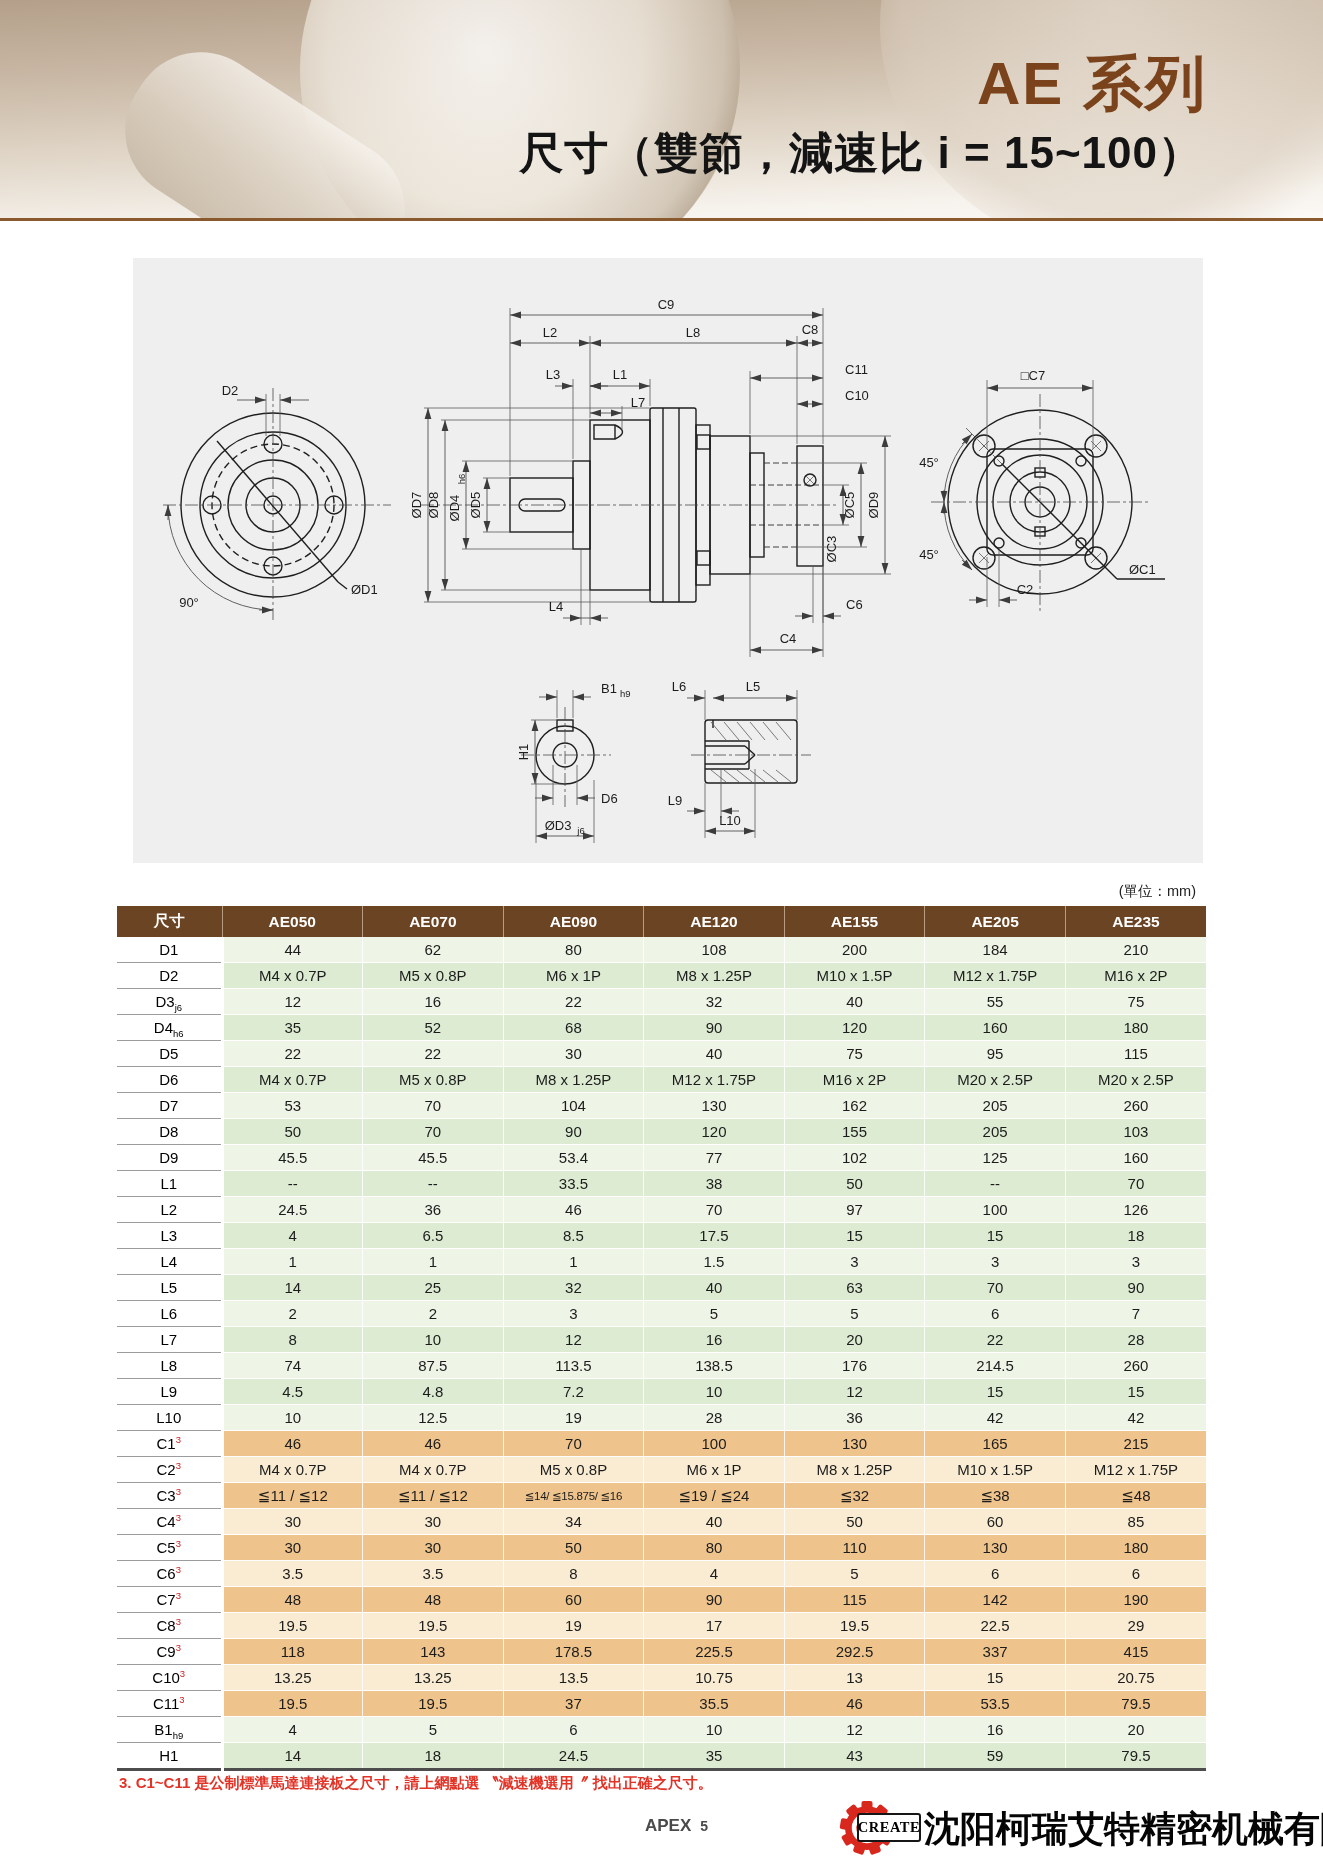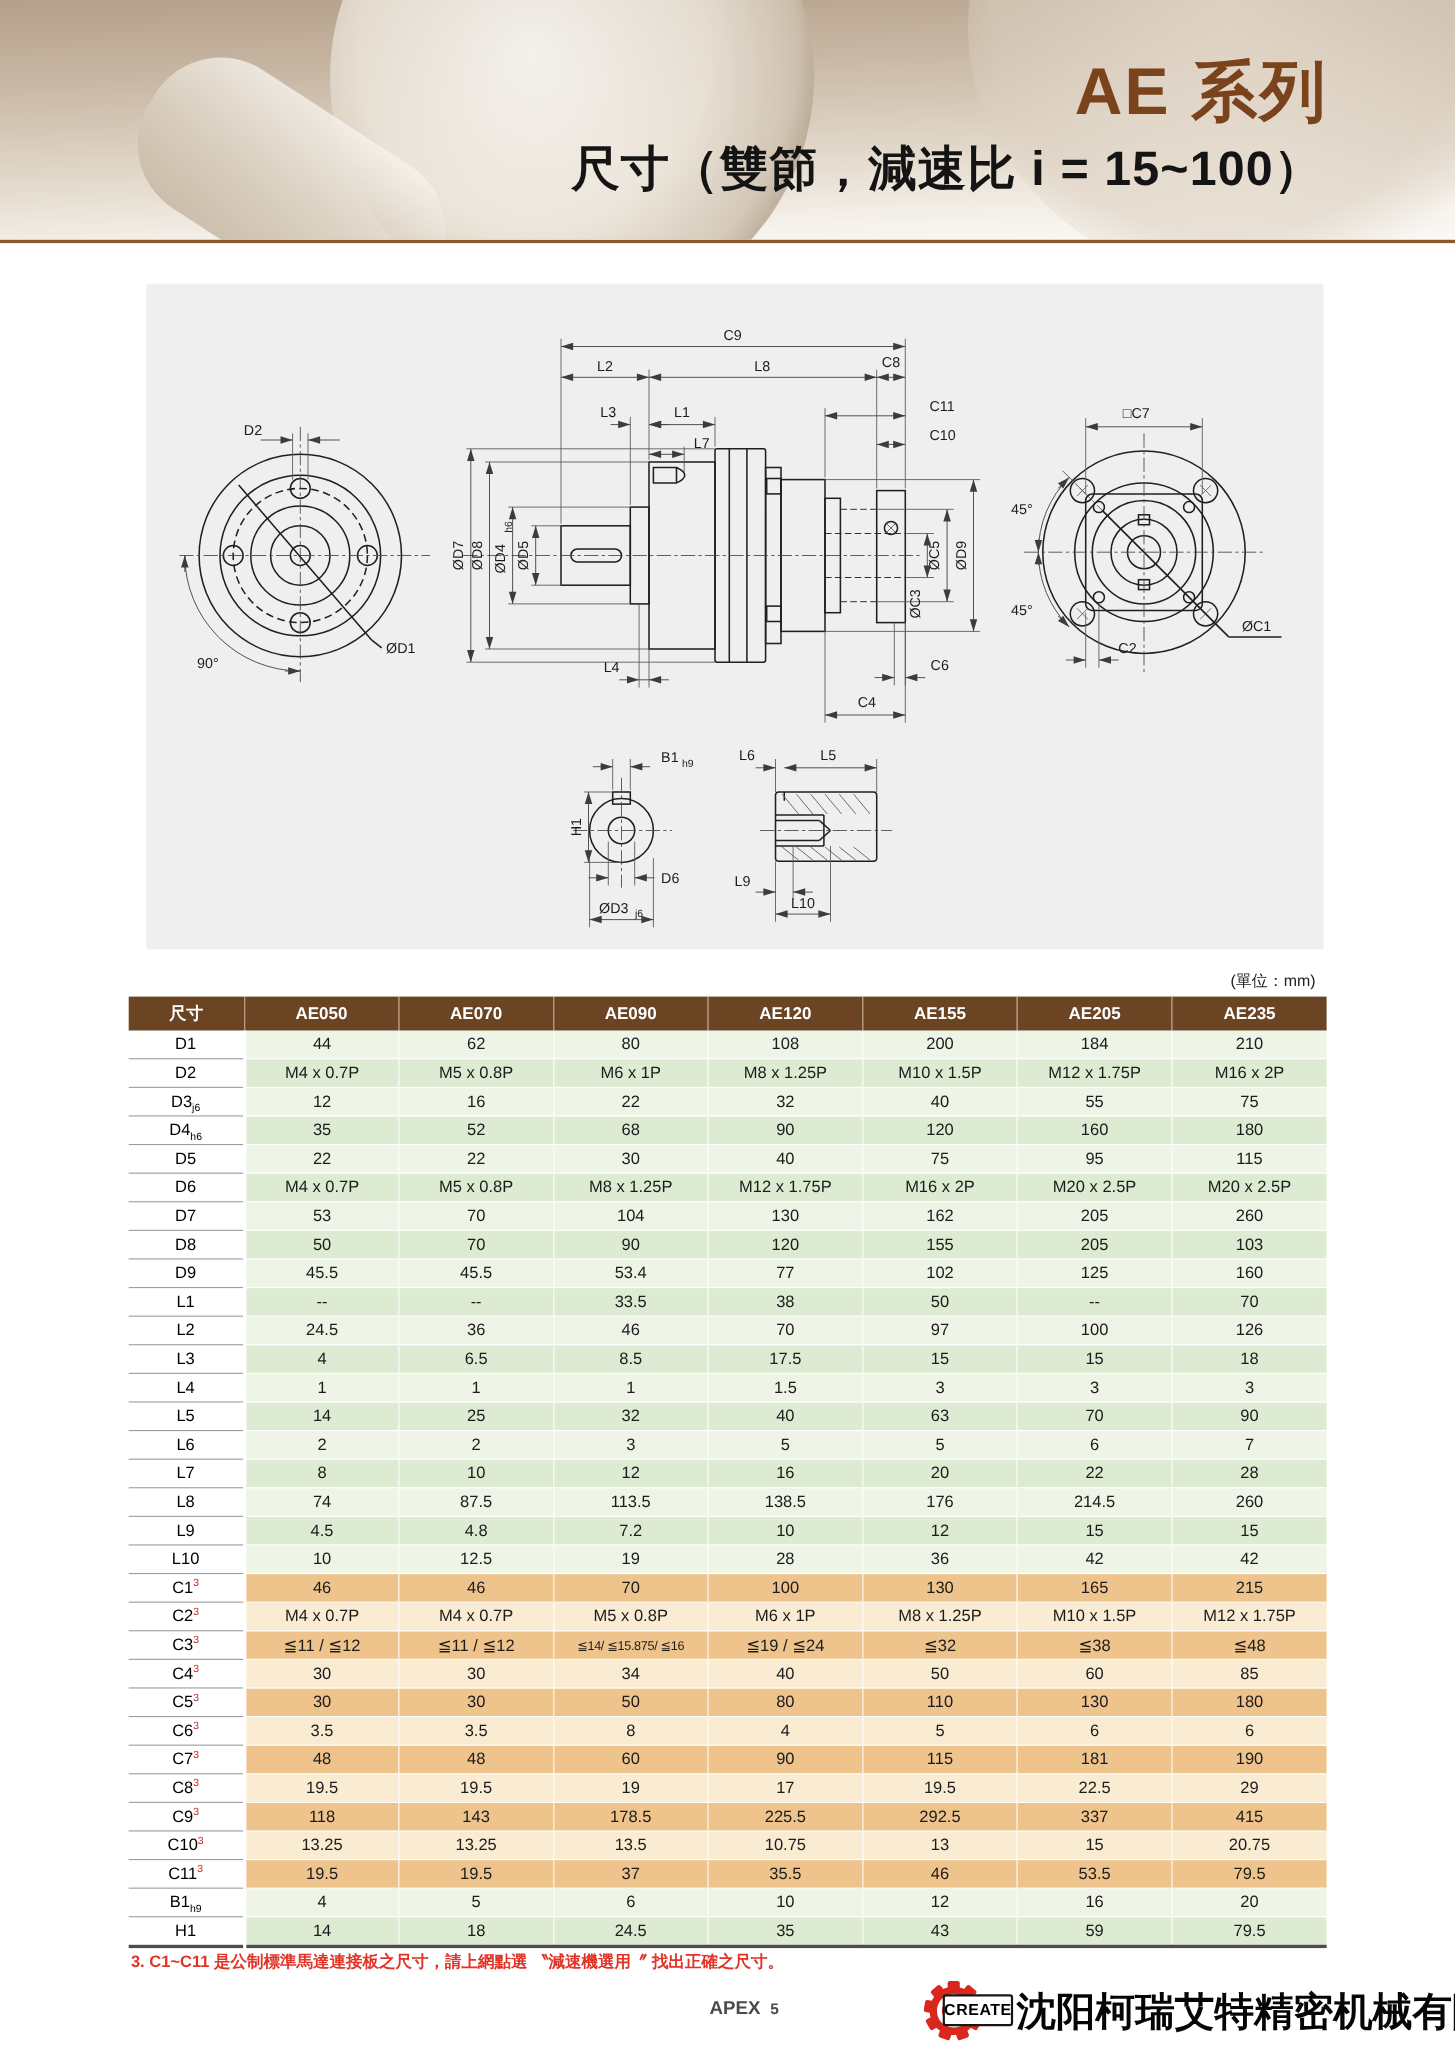--- a/index.html
+++ b/index.html
@@ -42,21 +42,21 @@
   td.o-light{background:#f9ecd2;} td.o-dark{background:#eec38c;}
   sup.s3{color:#cc2222;font-size:9.5px;vertical-align:super;line-height:0;}
   sub.sb{font-size:9.5px;vertical-align:sub;line-height:0;}
   
   .footnote{position:absolute;left:119px;top:1774px;font-size:15px;font-weight:600;color:#e23327;}
   .apex{position:absolute;left:645px;top:1816px;font-weight:bold;color:#4a4a4a;font-size:17px;white-space:nowrap;}
   .apex .num{font-size:14px;margin-left:9px;}
   .logo-gear{position:absolute;left:836px;top:1796px;width:62px;height:62px;}
   .create-badge{position:absolute;left:857px;top:1813px;width:60px;height:25px;background:#fff;
           border:2px solid #161616;border-radius:3px;display:flex;align-items:center;justify-content:center;
-          font-size:14.5px;font-weight:900;color:#000;letter-spacing:.5px;}
+          font-size:14.5px;font-weight:900;color:#000;letter-spacing:.5px;font-family:Liberation Serif, serif;}
   .company{position:absolute;left:924px;top:1805px;font-size:36px;font-weight:900;color:#050505;
           white-space:nowrap;letter-spacing:0px;}
 </style>
 </head>
 <body>
 
 <div class="page">
 
   <div class="banner">
     <div class="render-disc2"></div>
@@ -638,21 +638,21 @@
           <td class="o-light">6</td>
           <td class="o-light">6</td>
         </tr>
         <tr>
           <th>C7<sup class="s3">3</sup></th>
           <td class="o-dark">48</td>
           <td class="o-dark">48</td>
           <td class="o-dark">60</td>
           <td class="o-dark">90</td>
           <td class="o-dark">115</td>
-          <td class="o-dark">181</td>
+          <td class="o-dark">142</td>
           <td class="o-dark">190</td>
         </tr>
         <tr>
           <th>C8<sup class="s3">3</sup></th>
           <td class="o-light">19.5</td>
           <td class="o-light">19.5</td>
           <td class="o-light">19</td>
           <td class="o-light">17</td>
           <td class="o-light">19.5</td>
           <td class="o-light">22.5</td>

